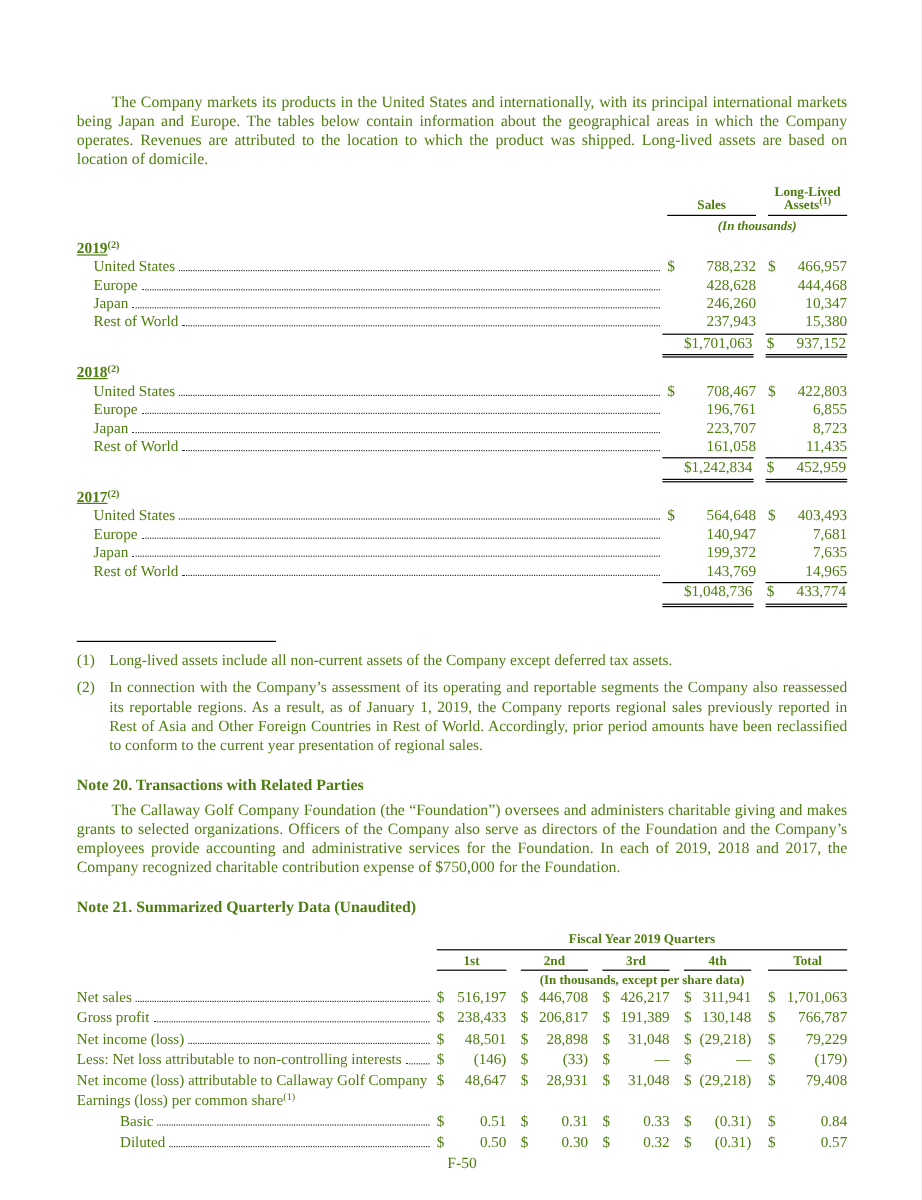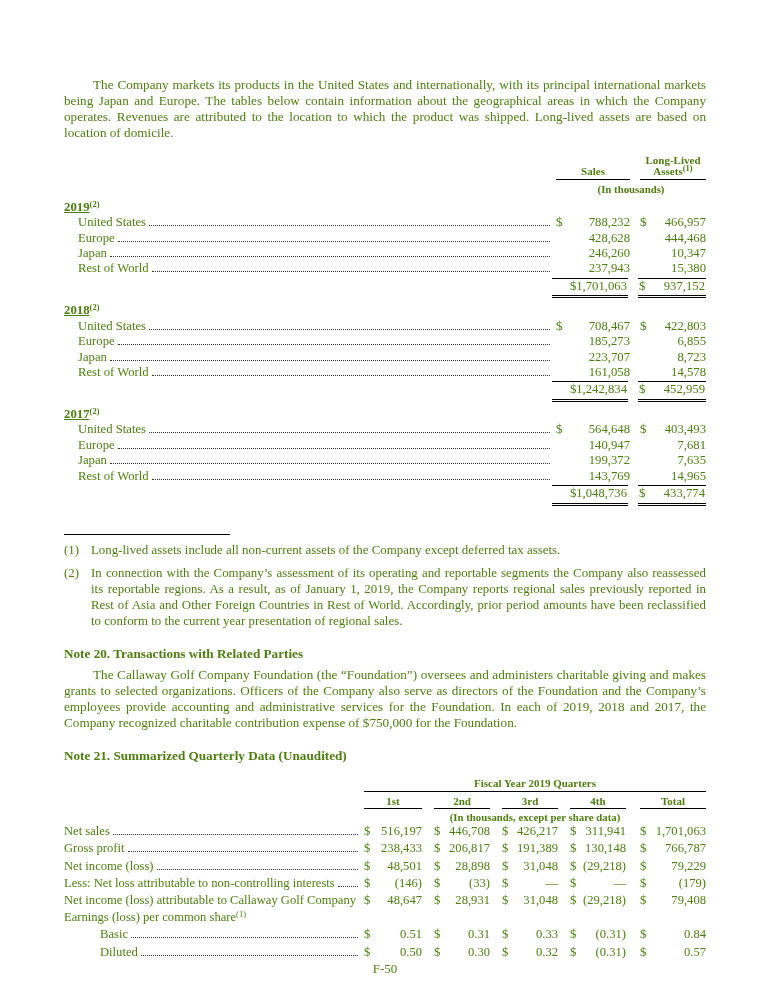--- a/index.html
+++ b/index.html
@@ -12,21 +12,21 @@
   }
   .intro{font-size:13.2px;line-height:15.9px;text-align:justify;text-indent:29px;}
   sup,.sup{font-size:8.5px;vertical-align:4px;line-height:0;}
   
   .geo-head{margin-top:14px;display:flex;justify-content:flex-end;}
   .geo-head-wrap{width:150px;}
   .geo-heads-row{display:flex;align-items:flex-end;}
   .ghead{font-weight:bold;font-size:11px;text-align:center;border-bottom:1.3px solid #000;padding-bottom:1px;line-height:11.5px;}
   .ghead.sales{width:74px;}
   .ghead.assets{width:66px;margin-left:10px;}
-  .geo-units{font-weight:bold;font-size:10.8px;text-align:center;margin-top:3px;}
+  .geo-units{font-weight:bold;font-style:italic;font-size:10.8px;text-align:center;margin-top:3px;}
   .geo-year{font-weight:bold;font-size:12.8px;line-height:15.6px;margin-top:5px;}
   .geo-year .yr{text-decoration:underline;}
   .grow{display:flex;align-items:baseline;font-size:12.7px;line-height:15.4px;}
   .glabel{flex:1;display:flex;align-items:baseline;padding:0 4px 0 14px;overflow:hidden;}
   .leader{flex:1;border-bottom:1.2px dotted #333;margin:0 2px 3px 3px;min-width:6px;}
   .cell{display:flex;justify-content:space-between;align-items:baseline;}
   .cs{width:74px;margin-left:0;}
   .ca{width:66px;margin-left:10px;}
   .tot .cell{border-top:1px solid #000;border-bottom:3px double #000;padding:0 1px 1px 1px;}
   .tot{margin-top:1px;}
@@ -163,21 +163,21 @@
           <span>422,803</span>
         </div>
       </div>
     <div class="grow">
         <div class="glabel">
           <span class="txt">Europe</span>
           <span class="leader"></span>
         </div>
         <div class="cell cs">
           <span></span>
-          <span>185,273</span>
+          <span>196,761</span>
         </div>
         <div class="cell ca">
           <span></span>
           <span>6,855</span>
         </div>
       </div>
     <div class="grow">
         <div class="glabel">
           <span class="txt">Japan</span>
           <span class="leader"></span>
@@ -195,21 +195,21 @@
         <div class="glabel">
           <span class="txt">Rest of World</span>
           <span class="leader"></span>
         </div>
         <div class="cell cs">
           <span></span>
           <span>161,058</span>
         </div>
         <div class="cell ca">
           <span></span>
-          <span>14,578</span>
+          <span>11,435</span>
         </div>
       </div>
     <div class="grow tot">
         <div class="glabel"></div>
         <div class="cell cs one">
           <span>$1,242,834</span>
         </div>
         <div class="cell ca">
           <span>$</span>
           <span>452,959</span>

